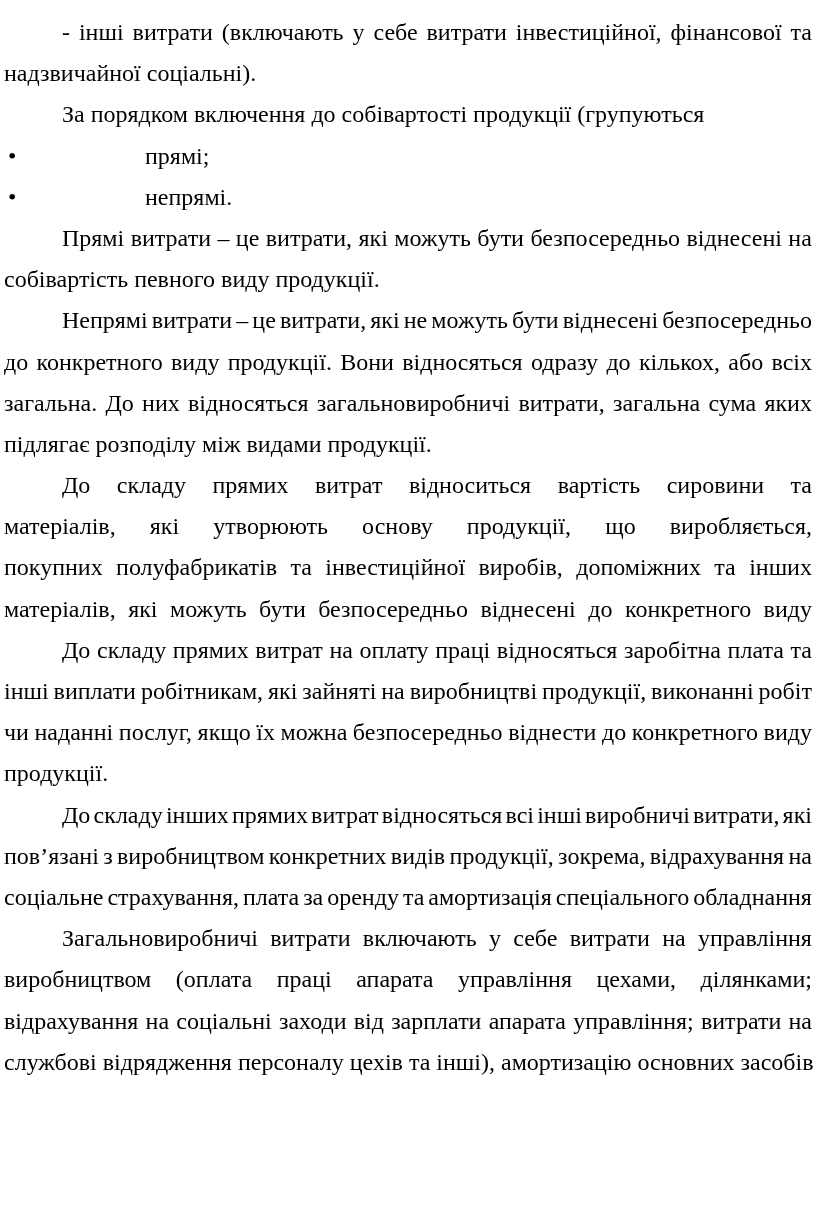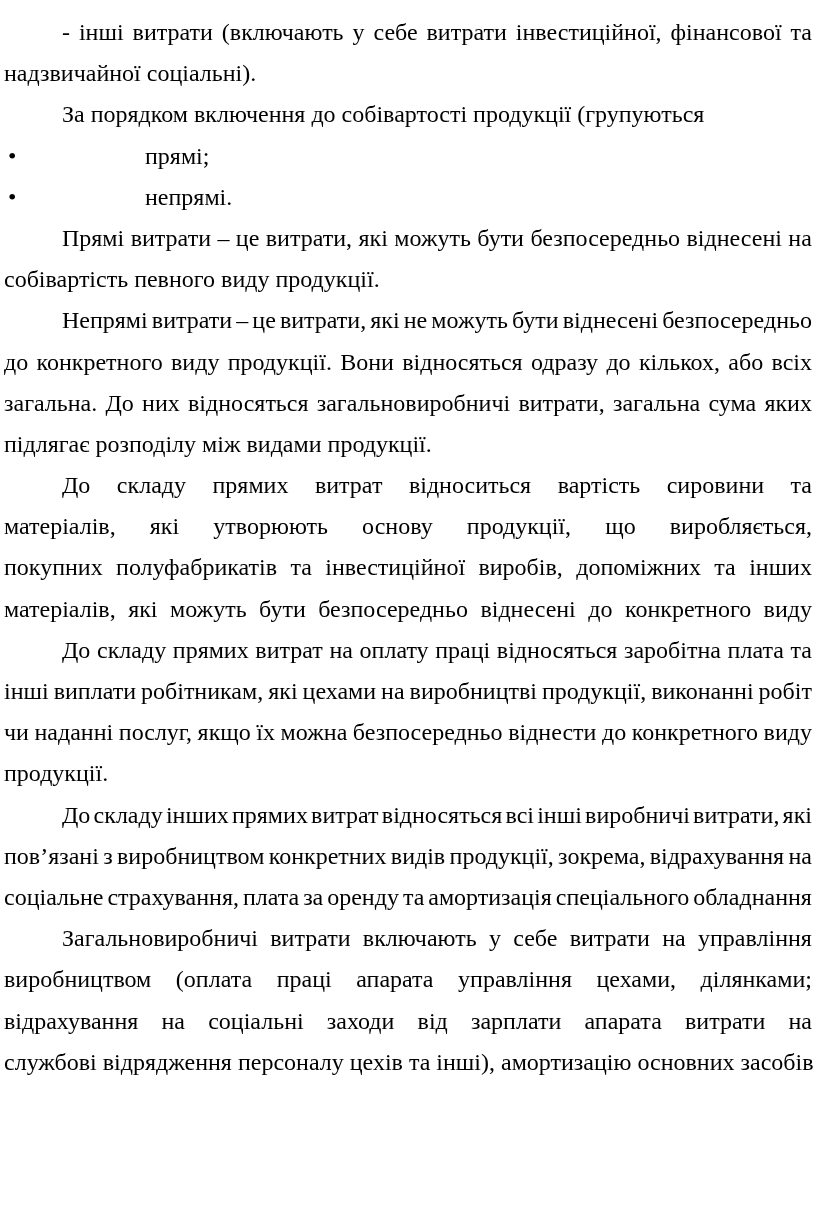--- a/index.html
+++ b/index.html
@@ -163,21 +163,21 @@
         <span>відносяться</span>
         <span>заробітна</span>
         <span>плата</span>
         <span>та</span>
       </div>
       <div class="line justify">
         <span>інші</span>
         <span>виплати</span>
         <span>робітникам,</span>
         <span>які</span>
-        <span>цехами</span>
+        <span>зайняті</span>
         <span>на</span>
         <span>виробництві</span>
         <span>продукції,</span>
         <span>виконанні</span>
         <span>робіт</span>
       </div>
       <div class="line justify">
         <span>чи</span>
         <span>наданні</span>
         <span>послуг,</span>
@@ -246,18 +246,19 @@
         <span>ділянками;</span>
       </div>
       <div class="line justify">
         <span>відрахування</span>
         <span>на</span>
         <span>соціальні</span>
         <span>заходи</span>
         <span>від</span>
         <span>зарплати</span>
         <span>апарата</span>
+        <span>управління;</span>
         <span>витрати</span>
         <span>на</span>
       </div>
       <div class="line">службові відрядження персоналу цехів та інші), амортизацію основних засобів</div>
     </div>
 </div>
 
 </body></html>

